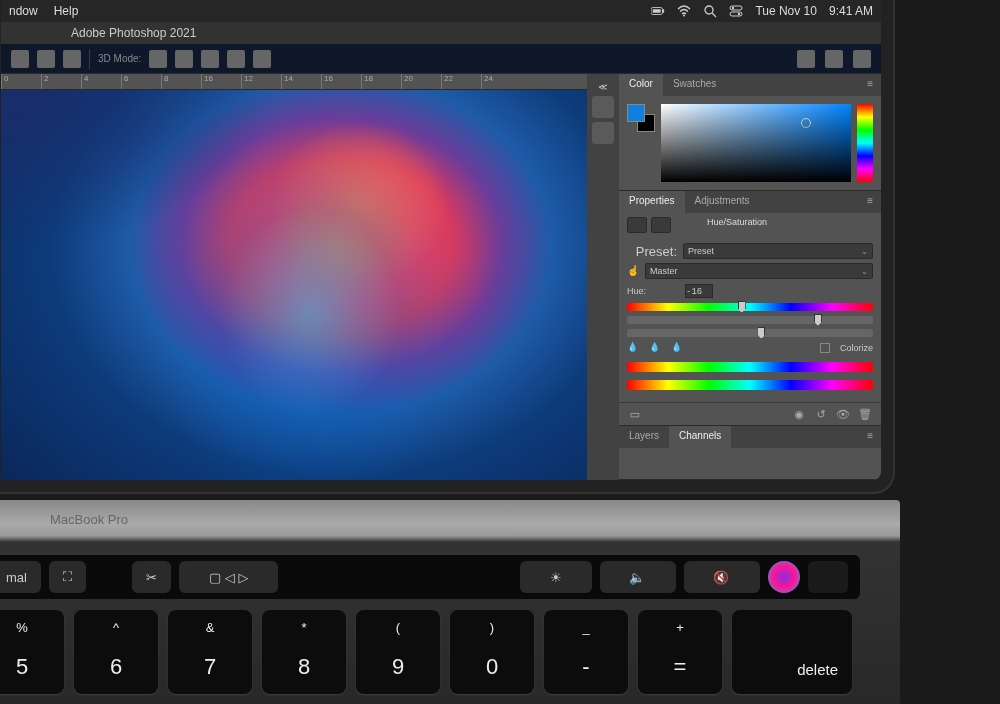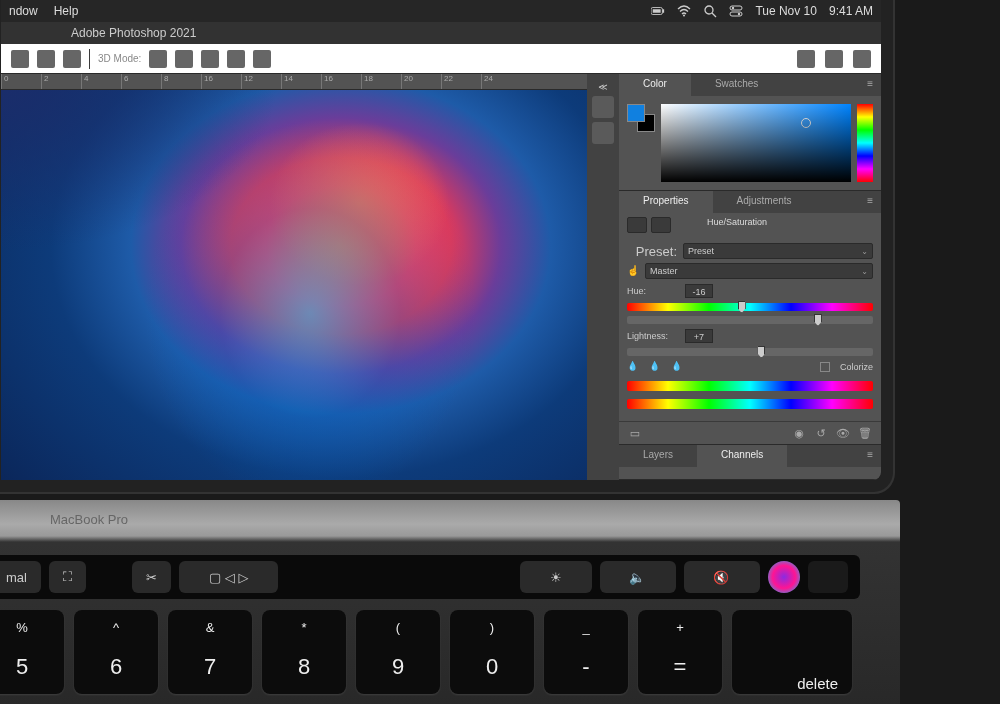--- a/index.html
+++ b/index.html
@@ -24,21 +24,21 @@
 .key .bot { position: absolute; bottom: 14px; font-size: 22px; }
 
 
 .menubar { height: 22px; background: rgba(40,40,40,0.95); display: flex; align-items: center; color: #ddd; font-size: 12px; padding: 0 8px; }
 .menubar .left { display: flex; gap: 16px; }
 .menubar .right { margin-left: auto; display: flex; gap: 12px; align-items: center; }
 .mb-icon { width: 14px; height: 14px; display: inline-flex; align-items: center; justify-content: center; }
 
 
 .ps-titlebar { height: 22px; background: #323232; display: flex; align-items: center; color: #ccc; font-size: 12px; padding-left: 70px; }
-.ps-toolbar { height: 30px; background: #ffffff; border-bottom: 1px solid #2a2a2a; display: flex; align-items: center; gap: 8px; padding: 0 10px; color: #bbb; font-size: 10px; }
+.ps-toolbar { height: 30px; background: #0f172a; border-bottom: 1px solid #2a2a2a; display: flex; align-items: center; gap: 8px; padding: 0 10px; color: #bbb; font-size: 10px; }
 .tb-divider { width: 1px; height: 20px; background: #3a3a3a; }
 .tb-ico { width: 18px; height: 18px; background: #666; border-radius: 2px; }
 .tb-txt { color: #888; }
 .ps-toolbar .rightgrp { margin-left: auto; display: flex; gap: 10px; }
 
 .ps-body { display: flex; height: calc(100% - 74px); background: #323232; }
 .canvas-area { flex: 1; background: #262626; position: relative; overflow: hidden; }
 .ruler-h { height: 16px; background: #535353; border-bottom: 1px solid #2a2a2a; display: flex; font-size: 8px; color: #aaa; overflow: hidden; }
 .ruler-h span { width: 40px; border-left: 1px solid #777; padding-left: 2px; }
 .canvas { position: absolute; top: 16px; left: 0; right: 0; bottom: 0; background: radial-gradient(ellipse 500px 400px at 55% 40%, #ff6b4a 0%, #ff3d5a 15%, #e0395a 22%, #6a3d9a 32%, #1e5ba8 42%, #0d3b7a 58%, #0a2050 100%); }
@@ -47,21 +47,21 @@
 .dark-top { position: absolute; top:16px; left:0; width:45%; height:40%; background: radial-gradient(ellipse at top left, #1a2d6b 0%, transparent 70%); }
 
 
 .panels { width: 262px; background: #535353; display: flex; flex-direction: column; font-size: 10px; color: #ccc; }
 .panel-dock { width: 32px; background: #424242; position: absolute; right: 262px; top: 74px; bottom: 0; display: flex; flex-direction: column; gap: 4px; padding: 8px 4px; align-items: center; }
 .dock-ico { width: 22px; height: 22px; background: #5a5a5a; border-radius: 3px; }
 .dock-arrow { color: #ccc; font-size: 9px; transform: rotate(0deg); }
 
 .panel { border-bottom: 1px solid #2a2a2a; }
 .panel-tabs { display: flex; background: #424242; height: 22px; }
-.panel-tab { padding: 4px 24px; color: #aaa; cursor: default; }
+.panel-tab { padding: 4px 10px; color: #aaa; cursor: default; }
 .panel-tab.active { background: #535353; color: #eee; font-weight: 500; }
 .panel-tab-right { margin-left: auto; padding: 4px 8px; color: #aaa; }
 .panel-body { padding: 8px; }
 
 
 .color-picker { display: flex; gap: 6px; }
 .fg-bg { width: 28px; height: 28px; position: relative; }
 .fg { width: 18px; height: 18px; background: #1080e0; border: 1px solid #888; position: absolute; top: 0; left: 0; }
 .bg { width: 18px; height: 18px; background: #000; border: 1px solid #888; position: absolute; bottom: 0; right: 0; }
 .gradient-box { flex: 1; height: 78px; background: linear-gradient(to right, #fff 0%, #0084ff 100%); position: relative; }
@@ -73,21 +73,21 @@
 .prop-row { display: flex; align-items: center; gap: 6px; margin: 4px 0; }
 .prop-label { width: 50px; color: #ccc; font-size: 13px; text-align: right; }
 .prop-select { flex: 1; height: 16px; background: #3a3a3a; border: 1px solid #2a2a2a; color: #ccc; font-size: 9px; padding: 0 4px; display: flex; align-items: center; justify-content: space-between; border-radius: 2px; }
 .chev { font-size: 8px; color: #999; }
 .slider-row { display: flex; align-items: center; gap: 6px; margin: 5px 0; }
 .slider-label { width: 52px; font-size: 9px; }
 .slider-track { flex: 1; height: 8px; position: relative; border-radius: 2px; }
 .slider-thumb { position: absolute; top: -2px; width: 8px; height: 12px; background: #ccc; border: 1px solid #333; clip-path: polygon(0 0, 100% 0, 100% 60%, 50% 100%, 0 60%); }
 .hue-track { background: linear-gradient(to right, #f00, #ff0, #0f0, #0ff, #00f, #f0f, #f00); }
 .gray-track { background: #666; }
-.slider-val { width: 28px; height: 14px; background: #3a3a3a; border: 1px solid #2a2a2a; font-size: 9px; text-align: center; line-height: 14px; }
+.slider-val { width: 28px; height: 14px; background: #3a3a3a; border: 1px solid #2a2a2a; font-size: 9px; line-height: 14px; font-family: Liberation Mono, monospace; }
 .spectrum-bars { display: flex; gap: 18px; margin: 8px 0 4px; align-items: center; }
 .spectrum { flex: 1; height: 10px; background: linear-gradient(to right, #f00, #ff0, #0f0, #0ff, #00f, #f0f, #f00); border-radius: 2px; }
 .eyedrop { width: 12px; height: 12px; color: #ccc; }
 .checkbox-row { display: flex; align-items: center; gap: 4px; font-size: 9px; margin: 4px 0; }
 .checkbox { width: 10px; height: 10px; border: 1px solid #888; }
 .icon-row { display: flex; gap: 6px; padding: 4px 8px; border-top: 1px solid #3a3a3a; }
 .mini-ico { width: 16px; height: 14px; color: #aaa; display: flex; align-items: center; justify-content: center; font-size: 11px; }
 .icon-row .spacer { flex: 1; }
 .sub-label { font-size: 9px; color: #ddd; padding: 0 8px 4px; margin-left: 24px; }
 
@@ -244,24 +244,20 @@
             <div class="slider-track hue-track">
               <div class="slider-thumb" style="left:45%"></div>
             </div>
           </div>
           <div class="slider-row">
             <div class="slider-track gray-track">
               <div class="slider-thumb" style="left:76%"></div>
             </div>
           </div>
           <div class="slider-row">
-            <span class="slider-label">Lightness:</span>
-            <div class="slider-val">+7</div>
-          </div>
-          <div class="slider-row">
             <div class="slider-track gray-track">
               <div class="slider-thumb" style="left:53%"></div>
             </div>
           </div>
           <div class="checkbox-row" style="justify-content:flex-start; gap:10px;">
             <span class="eyedrop">💧</span>
             <span class="eyedrop">💧</span>
             <span class="eyedrop">💧</span>
             <div style="flex:1"></div>
             <div class="checkbox"></div>
@@ -340,14 +336,14 @@
       <span class="bot">0</span>
     </div>
     <div class="key">
       <span class="top">_</span>
       <span class="bot">-</span>
     </div>
     <div class="key">
       <span class="top">+</span>
       <span class="bot">=</span>
     </div>
-    <div class="key key-wide" style="justify-content: flex-end; align-items: flex-end; padding: 0px 14px 2px 0px; font-size: 15px;">delete</div>
+    <div class="key key-wide" style="justify-content: flex-end; align-items: flex-end; padding: 0px 14px 16px 0px; font-size: 15px;">delete</div>
   </div>
 
 </body></html>

